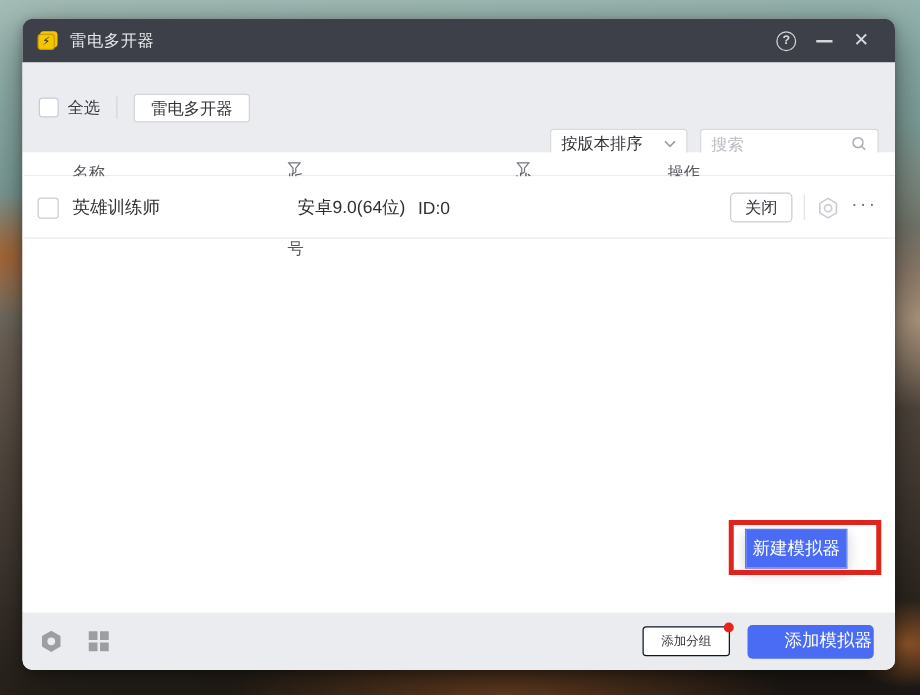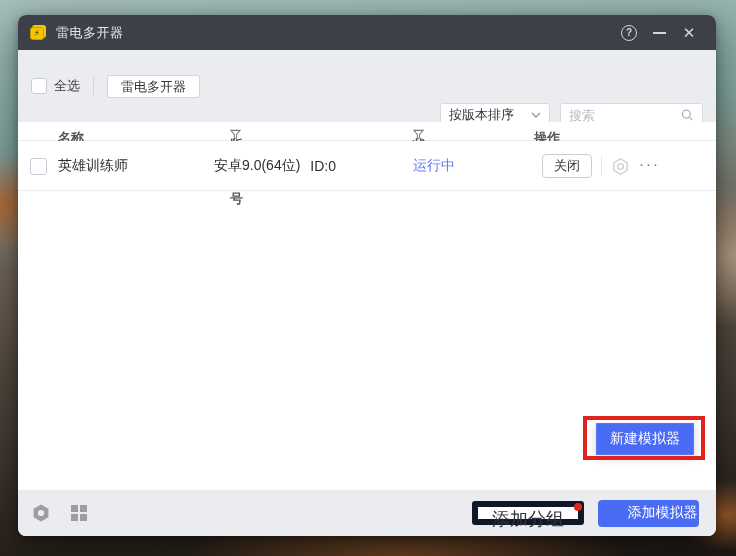--- a/index.html
+++ b/index.html
@@ -53,54 +53,54 @@
   .toolbar .right { position:absolute; right:13px; top:53px; display:flex; gap:10px; }
   .dropdown { width:110px; height:24px; background:#fff; border:1px solid #d8dade;
     border-radius:3px; display:flex; align-items:center; padding:0 8px;
     font-size:13px; color:#33343a; justify-content:space-between; }
   .searchbox { width:143px; height:24px; background:#fff; border:1px solid #d8dade;
     border-radius:3px; display:flex; align-items:center; padding:0 8px; }
   .searchbox input { border:none; outline:none; width:100%; font-size:13px;
     color:#33343a; font-family:inherit; background:transparent; }
   .searchbox input::placeholder { color:#b9bcc4; }
   
-  .thead { height:19px; background:#fff; border-bottom:1px solid #ececef; position:relative;font-weight:bold; }
+  .thead { height:19px; background:#fff; border-bottom:1px solid #ececef; position:relative; }
   .thead span { position:absolute; top:7px; font-size:13px; color:#55565c; display:flex;
     align-items:center; gap:4px; }
   .col-name { left:40px; } .col-version { left:212px; } .col-status { left:395px; }
   .col-action { left:516px; }
   .trow { height:50px; background:#fff; border-bottom:1px solid #ececef; position:relative; }
   .trow .cell { position:absolute; top:0; height:50px; display:flex; align-items:center; }
   .row-check { left:12px; top:17px; position:absolute; width:17px; height:17px; }
   .cell-name { left:40px; font-size:14px; color:#2e2f33; }
-  .cell-version { left:196px; font-size:14px; color:#2e2f33; gap:10px; }
+  .cell-version { left:220px; font-size:14px; color:#2e2f33; gap:10px; }
   .cell-status { left:395px; font-size:14px; color:#6479f0; }
-  .cell-action { left:524px; gap:9px; }
+  .cell-action { left:566px; gap:9px; }
   .btn-close { width:50px; height:24px; background:#fff; border:1px solid #c9cdd6;
     border-radius:4px; font-size:13px; color:#33343a; }
   .row-div { width:1px; height:20px; background:#e3e4e8; }
   .dots { color:#6f7075; font-size:15px; letter-spacing:2px; line-height:1; padding-bottom:6px; }
   
   .list-area { flex:1; background:#fff; }
   .footer { height:46px; background:#ebecef; border-radius:0 0 8px 8px;
     display:flex; align-items:center; padding:0 13px; position:relative; }
   .foot-icons { display:flex; gap:20px; align-items:center; }
   .grid-icon { width:16px; height:16px; display:grid; grid-template-columns:7px 7px;
     grid-template-rows:7px 7px; gap:2px; }
   .grid-icon i { background:#9d9ea3; display:block; }
   .footer .right { position:absolute; right:17px; top:0; height:46px;
     display:flex; align-items:center; gap:14px; }
-  .btn-addgroup { position:relative; background:#fff; border:6px solid #0f172a;
-    border-radius:3px; font-size:18px; color:#33343a; padding:0 14px; height:24px; }
+  .btn-addgroup { position:relative; background:#fff; border:1px solid #0f172a;
+    border-radius:3px; font-size:10px; color:#33343a; padding:0 14px; height:24px; }
   .red-dot { position:absolute; right:-4px; top:-4px; width:8px; height:8px;
     background:#e8231a; border-radius:50%; }
   .btn-addemu { width:101px; height:27px; background:#4a6bf3; border:none;
     border-radius:4px; font-size:14px; color:#fff;padding-left:28px; }
   
-  .ctx-menu { position:absolute; left:578px; top:408px; width:98px;
+  .ctx-menu { position:absolute; left:578px; top:408px; width:82px;
     background:#fff; border:1px solid #5a78f0; z-index:5;
     box-shadow:0 3px 10px rgba(0,0,0,.18); }
   .ctx-item { height:30px; display:flex; align-items:center; justify-content:center;
     font-size:14px; color:#2e2f33; background:#fff; }
   .ctx-item.hl { background:#4a6bf3; color:#fff; }
   .annotation-rect { position:absolute; left:565px; top:401px; width:122px; height:44px;
     border:4px solid #e0241b; z-index:9; pointer-events:none; }
   svg { display:block; }
 </style>
 </head>
@@ -164,21 +164,20 @@
       <span class="col-action">操作</span>
     </div>
 
     <div class="trow">
       <span class="checkbox row-check"></span>
       <span class="cell cell-name">英雄训练师</span>
       <span class="cell cell-version">
         <span>安卓9.0(64位)</span>
         <span>ID:0</span>
       </span>
-      <span class="cell cell-status">运行中</span>
       <span class="cell cell-action">
         <button class="btn-close">关闭</button>
         <span class="row-div"></span>
         <svg width="19" height="19" viewBox="0 0 20 20">
           <path d="M10 1.8 17 6v8l-7 4.2L3 14V6z" fill="none" stroke="#caccd2" stroke-width="1.4" stroke-linejoin="round"></path>
           <circle cx="10" cy="10" r="3" fill="none" stroke="#caccd2" stroke-width="1.4"></circle>
         </svg>
         <span class="dots">···</span>
       </span>
     </div>

